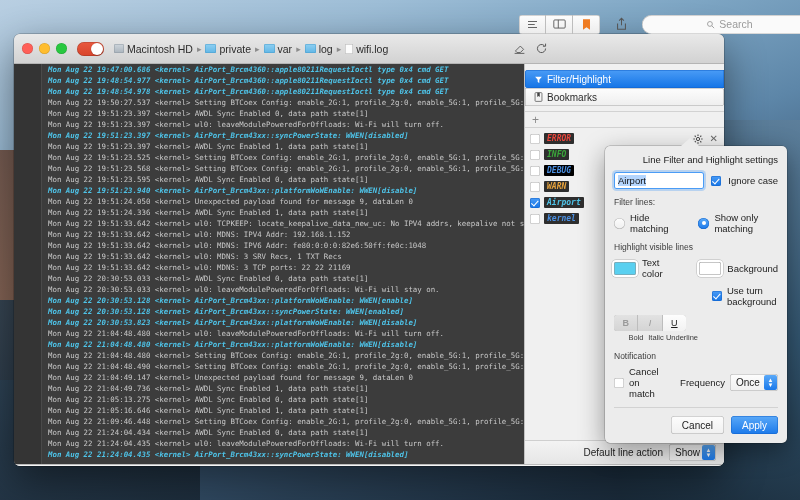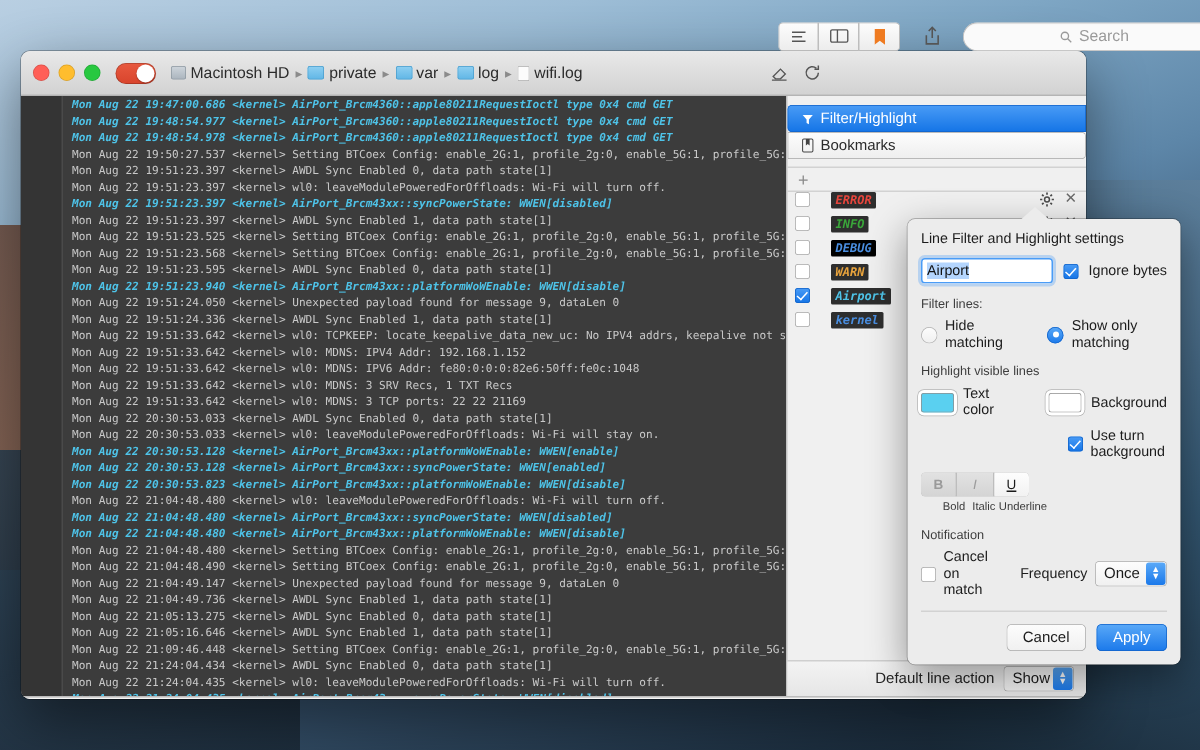--- a/index.html
+++ b/index.html
@@ -103,21 +103,21 @@
     background:linear-gradient(#fdfdfd,#eeeeee); color:#2b2b2b;
     box-shadow: inset 0 0 0 .5px #a6a6a6; }
   .fp-tab:first-child { border-radius:3px 0 0 3px; }
   .fp-tab:last-child { border-radius:0 3px 3px 0; }
   .fp-tab.active { background:linear-gradient(#4a9cf6,#1474e6); color:#fff; box-shadow: inset 0 0 0 .5px #1263c9; }
 
   .fp-addrow { height:17px; display:flex; align-items:center; padding-left:7px;
     border-top:.5px solid #d2d2d2; border-bottom:.5px solid #d2d2d2; color:#8a8a8a; font-size:12px; }
 
   .fp-list { flex:1; overflow:hidden; }
-  .fp-item { height:16px; display:flex; align-items:flex-start; padding:0 6px 0 5px; gap:14px; }
+  .fp-item { height:16px; display:flex; align-items:flex-end; padding:0 6px 0 5px; gap:4px; }
   .cbx { width:10px; height:10px; border-radius:2px; background:#fff;
     box-shadow: inset 0 0 0 .5px #a5a5a5; flex:0 0 10px; position:relative; }
   .cbx.on { background: linear-gradient(#4a9cf6,#1474e6); box-shadow: inset 0 0 0 .5px #1263c9; }
   .cbx.on::after { content:''; position:absolute; left:3px; top:1px; width:3px; height:5.5px;
     border:solid #fff; border-width:0 1.4px 1.4px 0; transform:rotate(42deg); }
   .chip { font-family:"DejaVu Sans Mono","Liberation Mono",monospace; font-size:8px;
     font-weight:bold; font-style:italic; padding:1px 3px; border-radius:1px; }
   .fp-item .sp { margin-left:auto; display:flex; gap:7px; align-items:center; }
   .gear { width:10px; height:10px; color:#4d4d4d; }
   .xmark { color:#6a6a6a; font-size:10px; line-height:1; }
@@ -151,21 +151,21 @@
     position:absolute; left:605px; top:146px; width:182px;
     background:#ececec; border-radius:5px;
     box-shadow: 0 8px 26px rgba(0,0,0,.4), 0 0 0 .5px rgba(0,0,0,.3);
     padding:8px 9px 9px; font-size:9.5px; color:#1c1c1c;
   }
   #dialog::before {
     content:''; position:absolute; top:-8px; left:76px;
     border-left:9px solid transparent; border-right:9px solid transparent;
     border-bottom:8px solid #ececec;
   }
-  .dlg-title { font-size:9.5px; color:#1c1c1c; margin-bottom:7px; }
+  .dlg-title { font-size:9.5px; color:#1c1c1c; margin-bottom:7px;text-align:right; }
   .row { display:flex; align-items:center; }
   .txtfield { flex:1; height:17px; border-radius:2.5px; background:#fff;
     box-shadow: inset 0 0 0 1px #4a9cf6, 0 0 0 2px rgba(74,156,246,.32);
     display:flex; align-items:center; padding:0 4px; font-size:9.5px; color:#111; }
   .txtfield .sel { background:#b4d5fd; }
   .mini-cbx { width:10px; height:10px; border-radius:2px; flex:0 0 10px; position:relative;
     background:#fff; box-shadow: inset 0 0 0 .5px #a5a5a5; }
   .mini-cbx.on { background:linear-gradient(#4a9cf6,#1474e6); box-shadow: inset 0 0 0 .5px #1263c9; }
   .mini-cbx.on::after { content:''; position:absolute; left:3px; top:1px; width:3px; height:5.5px;
     border:solid #fff; border-width:0 1.4px 1.4px 0; transform:rotate(42deg); }
@@ -349,24 +349,20 @@
           </div>
           <div class="logline hl">
             <span class="ln">93</span>
             <span class="lt">Mon Aug 22 20:30:53.823 &lt;kernel&gt; AirPort_Brcm43xx::platformWoWEnable: WWEN[disable]</span>
           </div>
           <div class="logline">
             <span class="ln">94</span>
             <span class="lt">Mon Aug 22 21:04:48.480 &lt;kernel&gt; wl0: leaveModulePoweredForOffloads: Wi-Fi will turn off.</span>
           </div>
           <div class="logline hl">
-            <span class="ln">95</span>
-            <span class="lt">Mon Aug 22 21:04:48.480 &lt;kernel&gt; AirPort_Brcm43xx::syncPowerState: WWEN[disabled]</span>
-          </div>
-          <div class="logline hl">
             <span class="ln">96</span>
             <span class="lt">Mon Aug 22 21:04:48.480 &lt;kernel&gt; AirPort_Brcm43xx::platformWoWEnable: WWEN[disable]</span>
           </div>
           <div class="logline">
             <span class="ln">97</span>
             <span class="lt">Mon Aug 22 21:04:48.480 &lt;kernel&gt; Setting BTCoex Config: enable_2G:1, profile_2g:0, enable_5G:1, profile_5G:0</span>
           </div>
           <div class="logline">
             <span class="ln">98</span>
             <span class="lt">Mon Aug 22 21:04:48.490 &lt;kernel&gt; Setting BTCoex Config: enable_2G:1, profile_2g:0, enable_5G:1, profile_5G:0</span>
@@ -616,21 +612,21 @@
 </div>
 
 <div id="dialog">
   <div class="dlg-title">Line Filter and Highlight settings</div>
 
   <div class="row" style="gap:7px;">
     <div class="txtfield">
       <span class="sel">Airport</span>
     </div>
     <div class="mini-cbx on"></div>
-    <span>Ignore bytes</span>
+    <span>Ignore case</span>
   </div>
 
   <div class="grouplabel">Filter lines:</div>
   <div class="row" style="gap:5px;">
     <div class="radio"></div>
     <span>Hide matching</span>
     <div class="radio on" style="margin-left:18px"></div>
     <span>Show only matching</span>
   </div>
 

